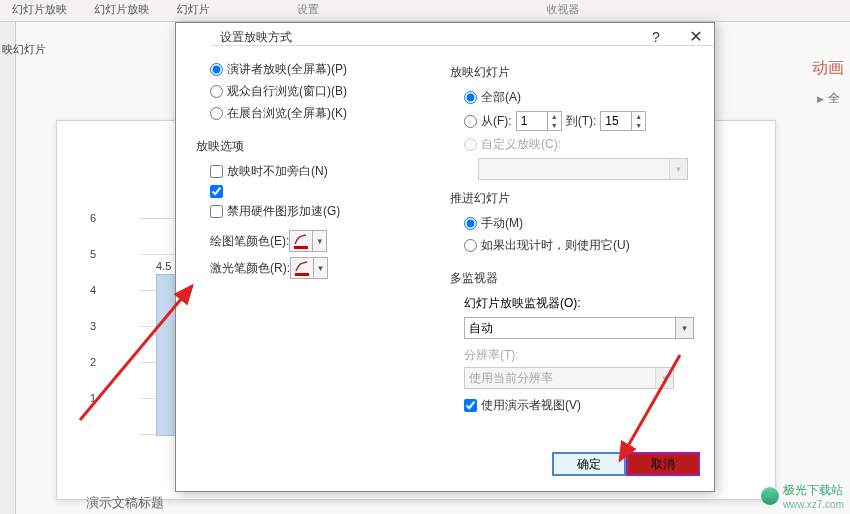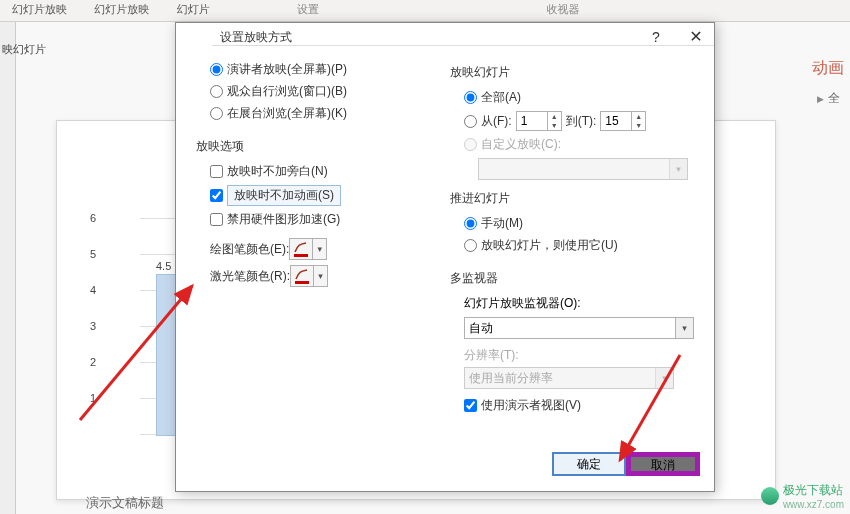--- a/index.html
+++ b/index.html
@@ -50,21 +50,21 @@
   .dropdown .dd-btn { position: absolute; right: 0; top: 0; bottom: 0; width: 18px; border-left: 1px solid #b0b0b0; background: #efefef; text-align: center; line-height: 20px; font-size: 9px; color: #555; cursor: pointer; }
   .dropdown.disabled .dd-btn { border-color: #ddd; color: #bbb; }
   
   .color-picker { display: inline-flex; align-items: center; border: 1px solid #b0b0b0; height: 22px; background: #f5f5f5; }
   .color-swatch { width: 22px; height: 20px; display: flex; flex-direction: column; align-items: center; justify-content: center; gap: 1px; }
   .color-swatch svg { display: block; }
   .color-bar { width: 14px; height: 3px; background: #c00; }
   .color-dd { width: 14px; text-align: center; font-size: 9px; color: #555; border-left: 1px solid #b0b0b0; height: 20px; line-height: 20px; cursor: pointer; }
   
   .dlg-footer { padding: 6px 14px; display: flex; justify-content: flex-end; gap: 0; }
-  .btn { width: 74px; height: 24px; border: 5px solid #a21caf; background: #737373; cursor: pointer; font-size: 12px; }
+  .btn { width: 74px; height: 24px; border: 2px solid #a21caf; background: #b91c1c; cursor: pointer; font-size: 12px; }
   .btn.primary { border: 2px solid #4a86c5; background: #eaf2fa; }
   
   
   .arrow-svg { position: absolute; pointer-events: none; }
   
   
   .watermark { position: absolute; bottom: 4px; right: 6px; display: flex; align-items: center; gap: 4px; color: #3caa70; font-size: 13px; }
   .watermark .logo { width: 18px; height: 18px; border-radius: 50%; background: linear-gradient(#5dd39e,#2a9d6f); }
   .watermark .sub { font-size: 10px; color: #7fb89a; display: block; }
   .bg-footer-label { position: absolute; bottom: 2px; left: 86px; font-size: 13px; color: #666; }
@@ -126,21 +126,20 @@
         <label>在展台浏览(全屏幕)(K)</label>
       </div>
 
       <div class="group-label" style="margin-top:16px">放映选项</div>
       <div class="opt-row">
         <input type="checkbox" style="">
         <label>放映时不加旁白(N)</label>
       </div>
       <div class="opt-row">
         <input type="checkbox" checked="" style="">
-        <label class="selected-opt">放映时不加动画(S)</label>
       </div>
       <div class="opt-row">
         <input type="checkbox" style="">
         <label>禁用硬件图形加速(G)</label>
       </div>
 
       <div class="opt-row" style="margin-top:10px">
         <label>绘图笔颜色(E):</label>
         <span class="color-picker">
           <span class="color-swatch">
@@ -202,21 +201,21 @@
         </div>
       </div>
 
       <div class="group-label">推进幻灯片</div>
       <div class="opt-row">
         <input type="radio" name="adv" checked="" style="">
         <label>手动(M)</label>
       </div>
       <div class="opt-row">
         <input type="radio" name="adv" style="">
-        <label>放映幻灯片，则使用它(U)</label>
+        <label>如果出现计时，则使用它(U)</label>
       </div>
 
       <div class="group-label" style="margin-top:16px">多监视器</div>
       <div style="margin:2px 0 2px 14px">
         <div style="margin-bottom:5px">幻灯片放映监视器(O):</div>
         <div class="dropdown" style="width:230px">
           <span>自动</span>
           <span class="dd-btn">▾</span>
         </div>
       </div>

